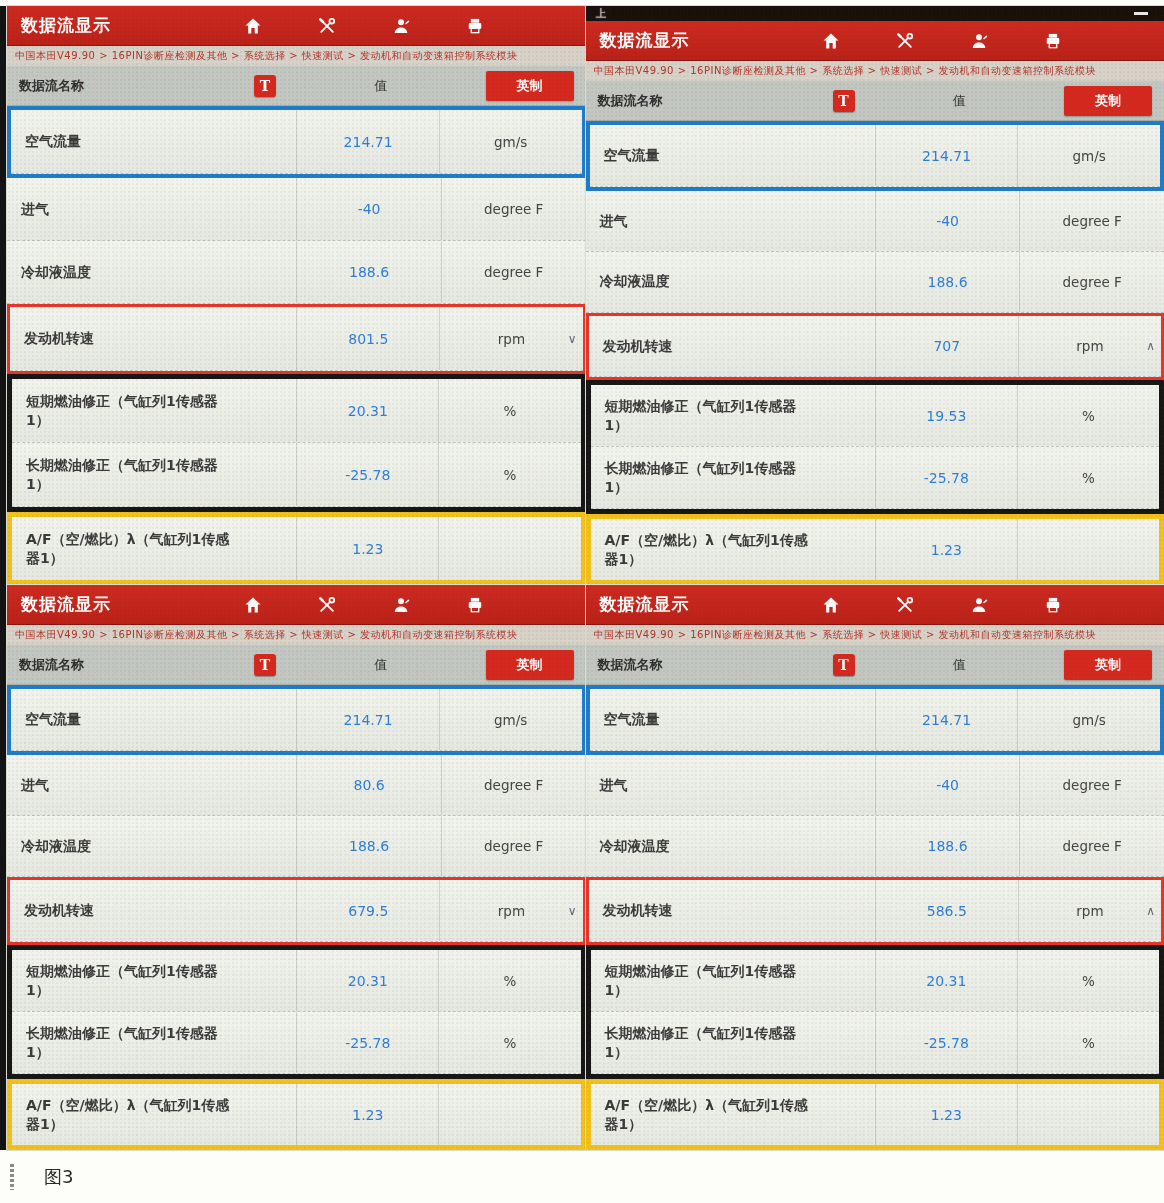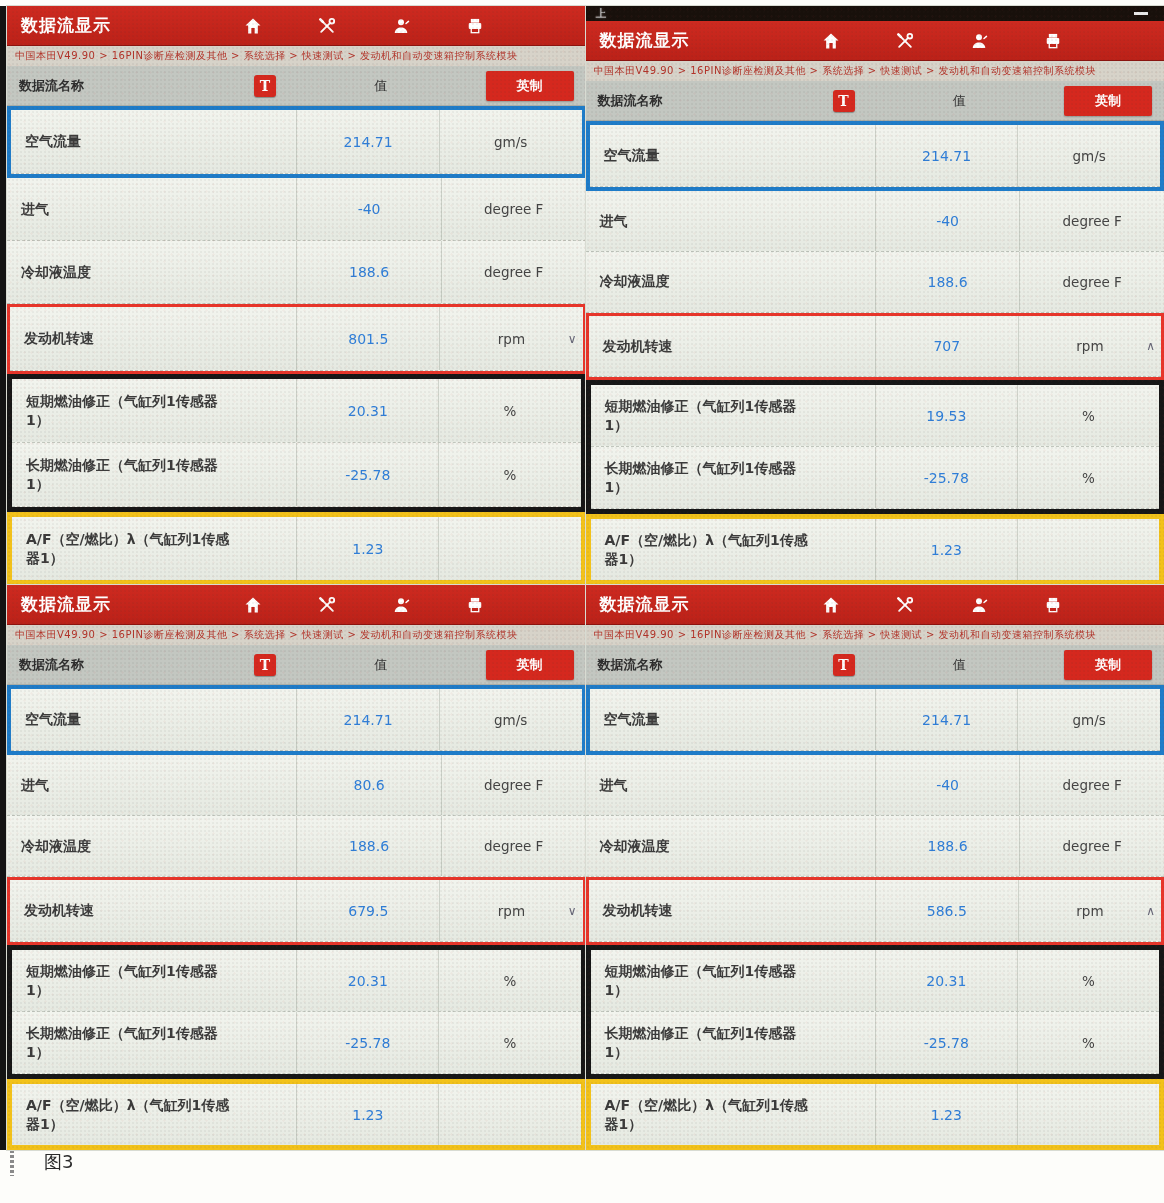--- a/index.html
+++ b/index.html
@@ -59,21 +59,21 @@
   .box-none   { border:0; }
 
   .row { flex:1 1 0; min-height:52px; display:flex; background:linear-gradient(#f2f4ee,#e5e9e1); border-bottom:1px dashed rgba(120,130,115,.4); cursor:pointer; }
   .rowgroup:last-child .row:last-child { border-bottom:0; }
   .cell { display:flex; align-items:center; }
   .cell.label { width:50%; padding:4px 10px 4px 14px; font-size:14px; color:#3b3b3b; font-weight:600; line-height:1.35; white-space:pre-line; }
   .cell.value { width:25%; justify-content:center; color:#2f7ed8; font-size:14px; border-left:1px solid rgba(120,130,115,.28); }
   .cell.unit  { flex:1; justify-content:center; color:#444; font-size:13.5px; border-left:1px solid rgba(120,130,115,.28); position:relative; }
   .chevron { position:absolute; right:6px; top:50%; transform:translateY(-50%); color:#667; font-size:12px; cursor:pointer; }
 
-  .caption-row { height:53px; display:flex; align-items:flex-start; background:#fdfdfa; }
+  .caption-row { height:53px; display:flex; align-items:center; background:#fdfdfa; }
   .print-tick { display:inline-block; width:4px; height:26px; margin-left:10px;
     background:repeating-linear-gradient(#8a8a8a 0 3px, #fdfdfa 3px 5px); }
   .caption { margin-left:30px; font-size:18px; color:#2a2a2a; }
 </style>
 </head>
 <body>
 
 <div class="page">
   <div class="collage">
       <section class="quadrant">

